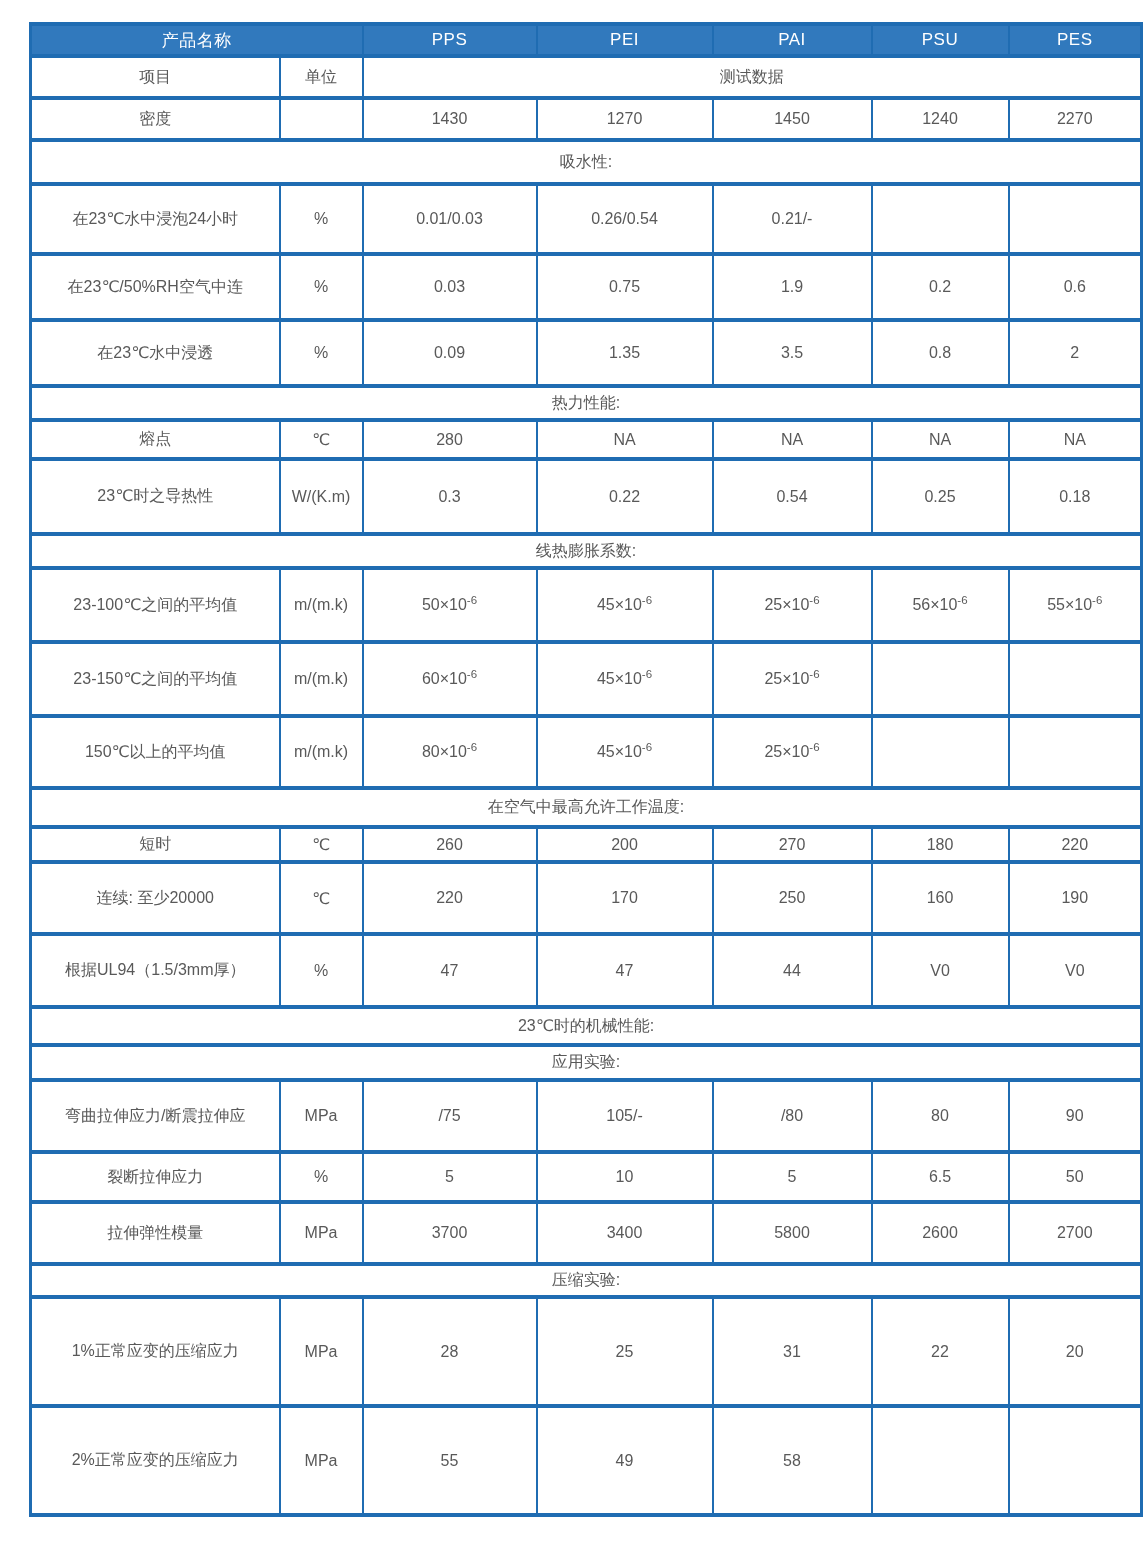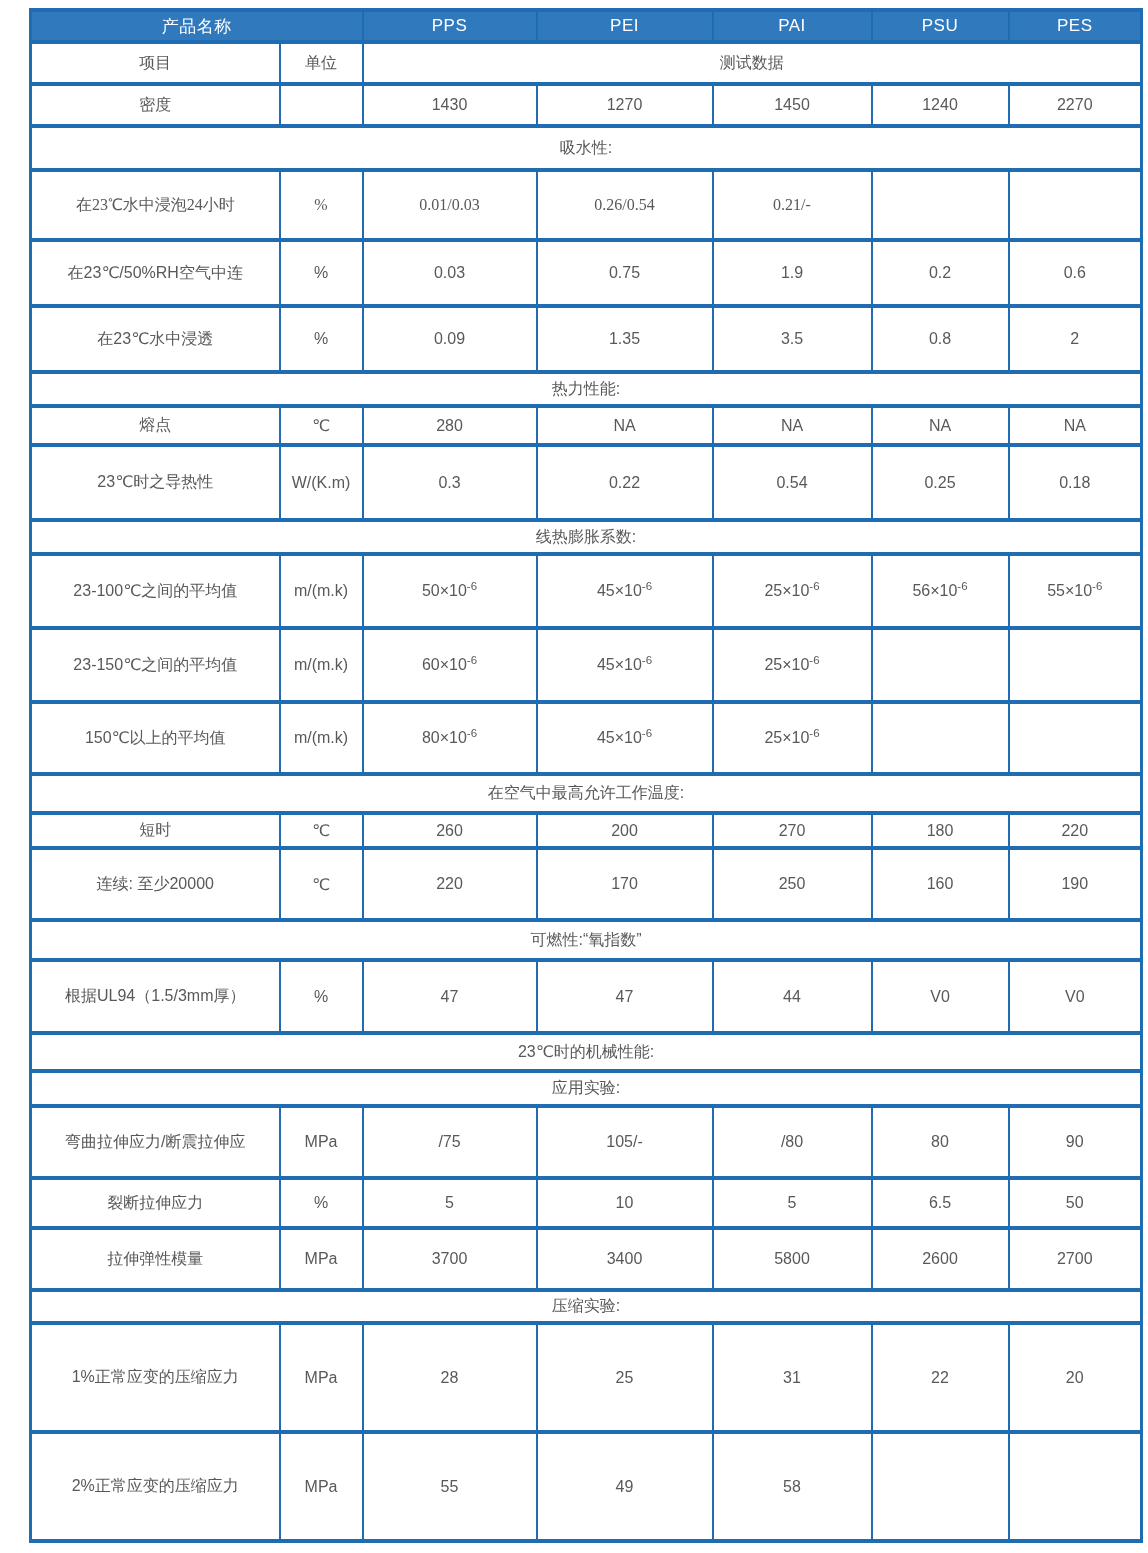--- a/index.html
+++ b/index.html
@@ -6,21 +6,21 @@
   html, body {
     width: 1148px;
     background: #ffffff;
     font-family: "Liberation Sans", "DejaVu Sans", sans-serif;
   }
   body { height: 1553px; position: relative; }
 
   .spec-table {
     position: absolute;
     left: 29px;
-    top: 8px;
+    top: 22px;
     width: 1111px;
     border-collapse: collapse;
     table-layout: fixed;
     border: 3px solid #1f6cb2;
   }
   .spec-table th,
   .spec-table td {
     border: 2px solid #1f6cb2;
     border-top-width: 4px;
     border-bottom-width: 4px;
@@ -85,21 +85,21 @@
         <td></td>
         <td>1430</td>
         <td>1270</td>
         <td>1450</td>
         <td>1240</td>
         <td>2270</td>
       </tr>
       <tr style="height: 44px;">
         <td colspan="7" class="section-cell">吸水性:</td>
       </tr>
-      <tr style="height: 70px; font-family: Liberation Serif, serif;">
+      <tr style="height: 70px;">
         <td>在23℃水中浸泡24小时</td>
         <td>%</td>
         <td>0.01/0.03</td>
         <td>0.26/0.54</td>
         <td>0.21/-</td>
         <td></td>
         <td></td>
       </tr>
       <tr style="height: 66px;">
         <td>在23℃/50%RH空气中连</td>
@@ -184,23 +184,20 @@
       </tr>
       <tr style="height: 72px;">
         <td>连续: 至少20000</td>
         <td>℃</td>
         <td>220</td>
         <td>170</td>
         <td>250</td>
         <td>160</td>
         <td>190</td>
       </tr>
-      <tr style="height: 40px;">
-        <td colspan="7" class="section-cell">可燃性:“氧指数”</td>
-      </tr>
       <tr style="height: 73px;">
         <td>根据UL94（1.5/3mm厚）</td>
         <td>%</td>
         <td>47</td>
         <td>47</td>
         <td>44</td>
         <td>V0</td>
         <td>V0</td>
       </tr>
       <tr style="height: 38px;">

